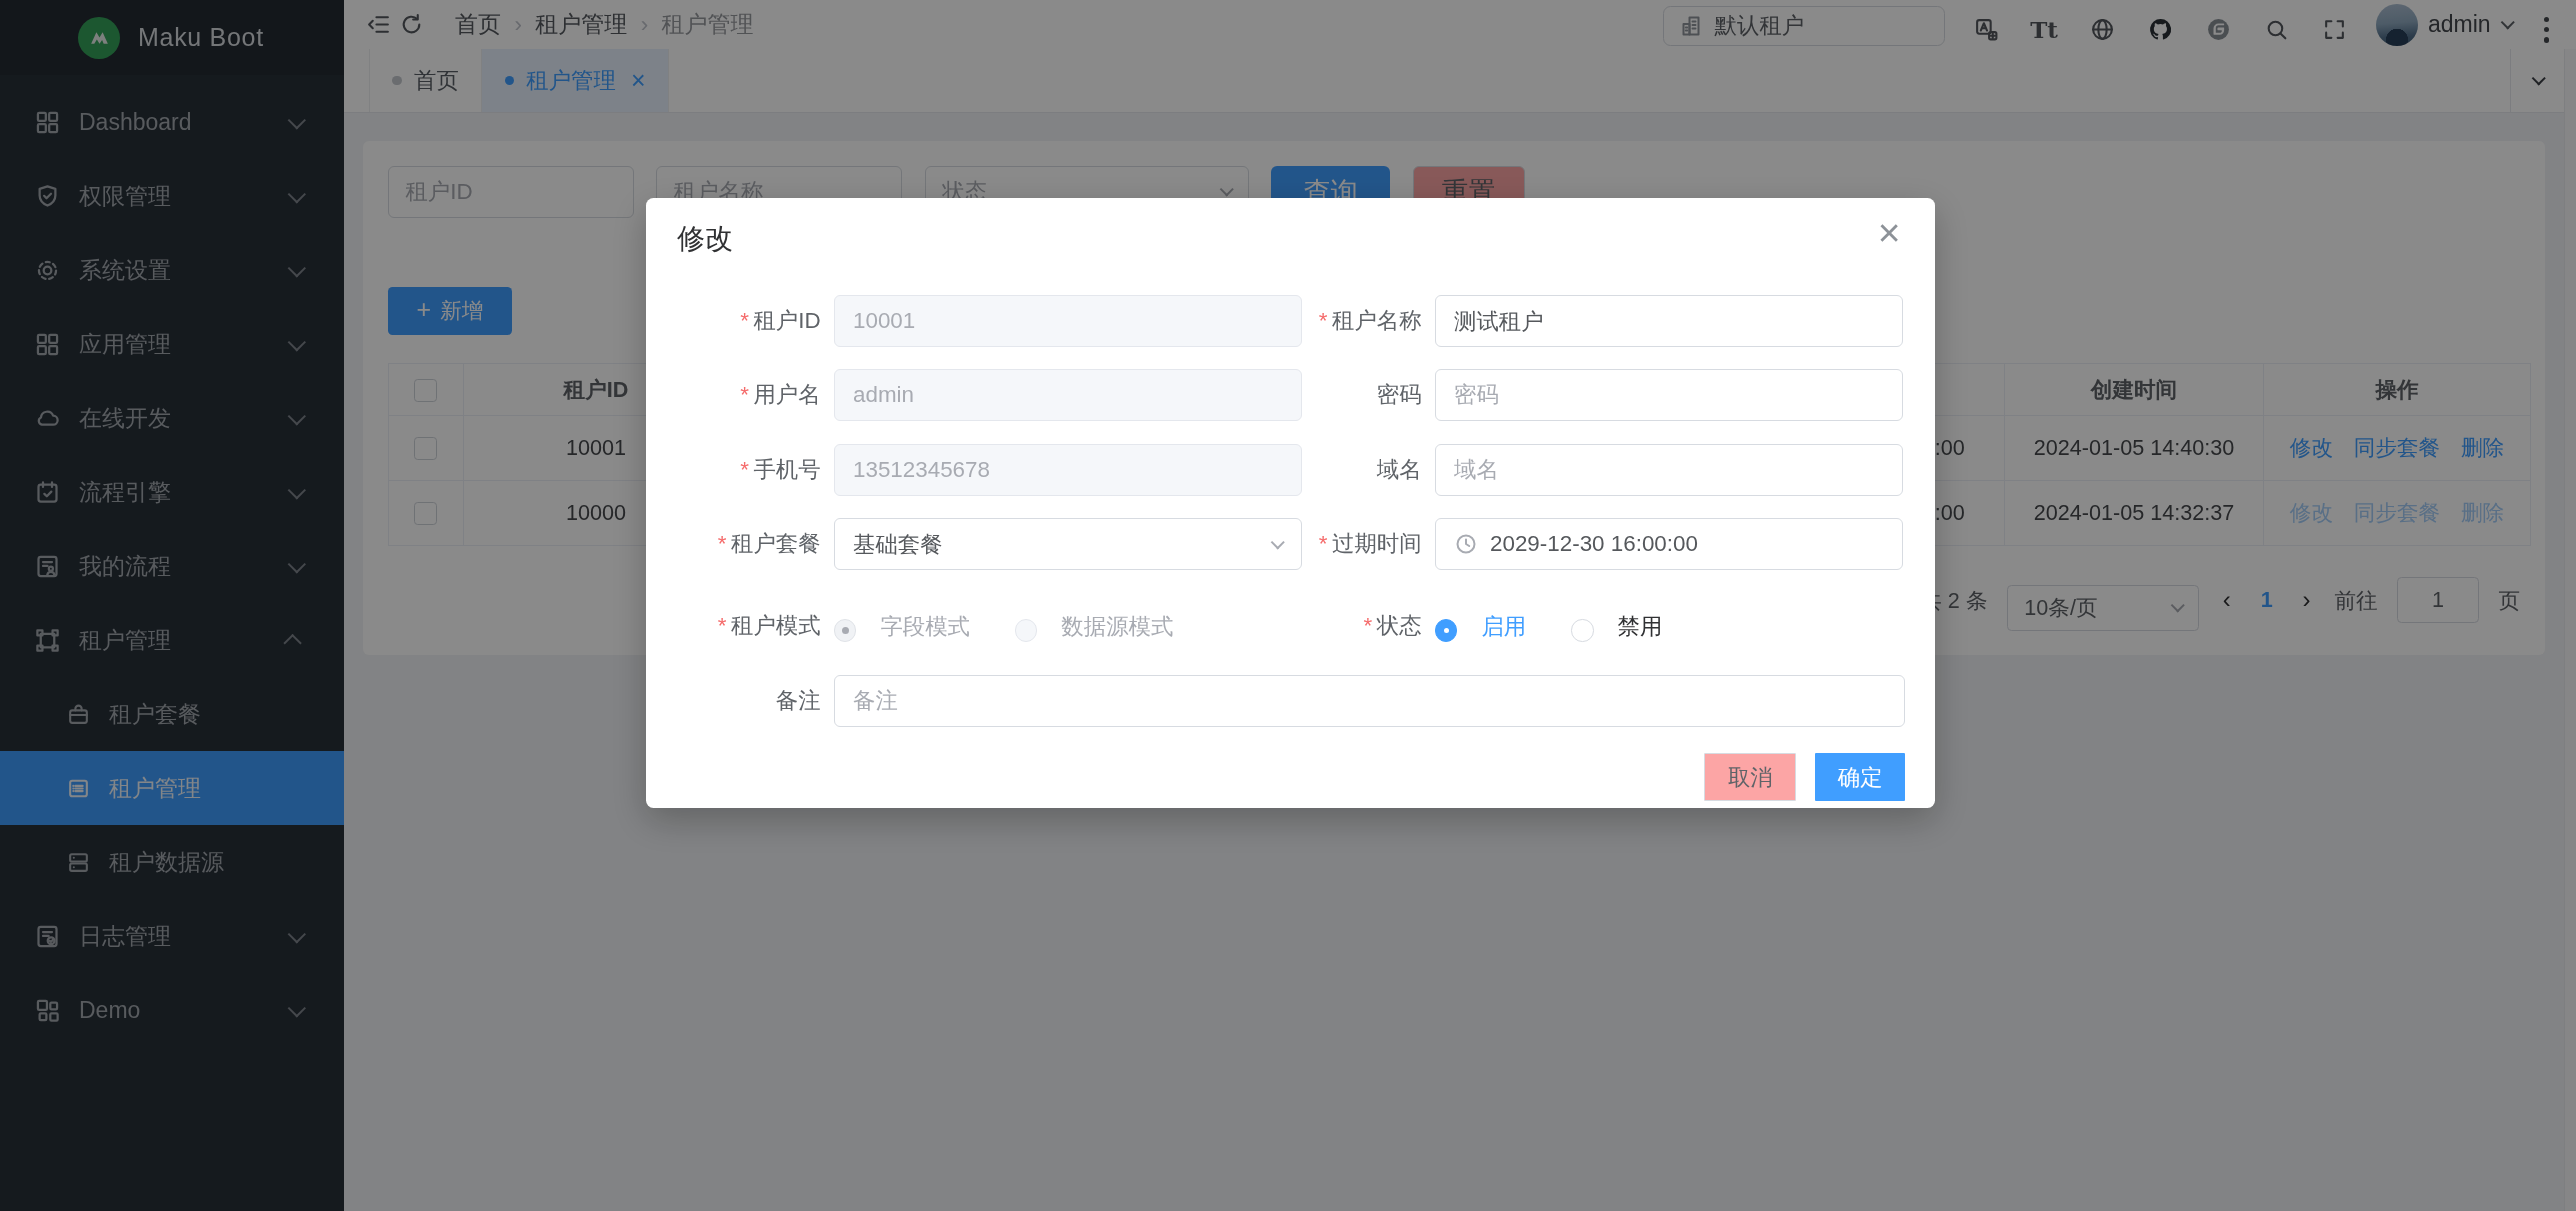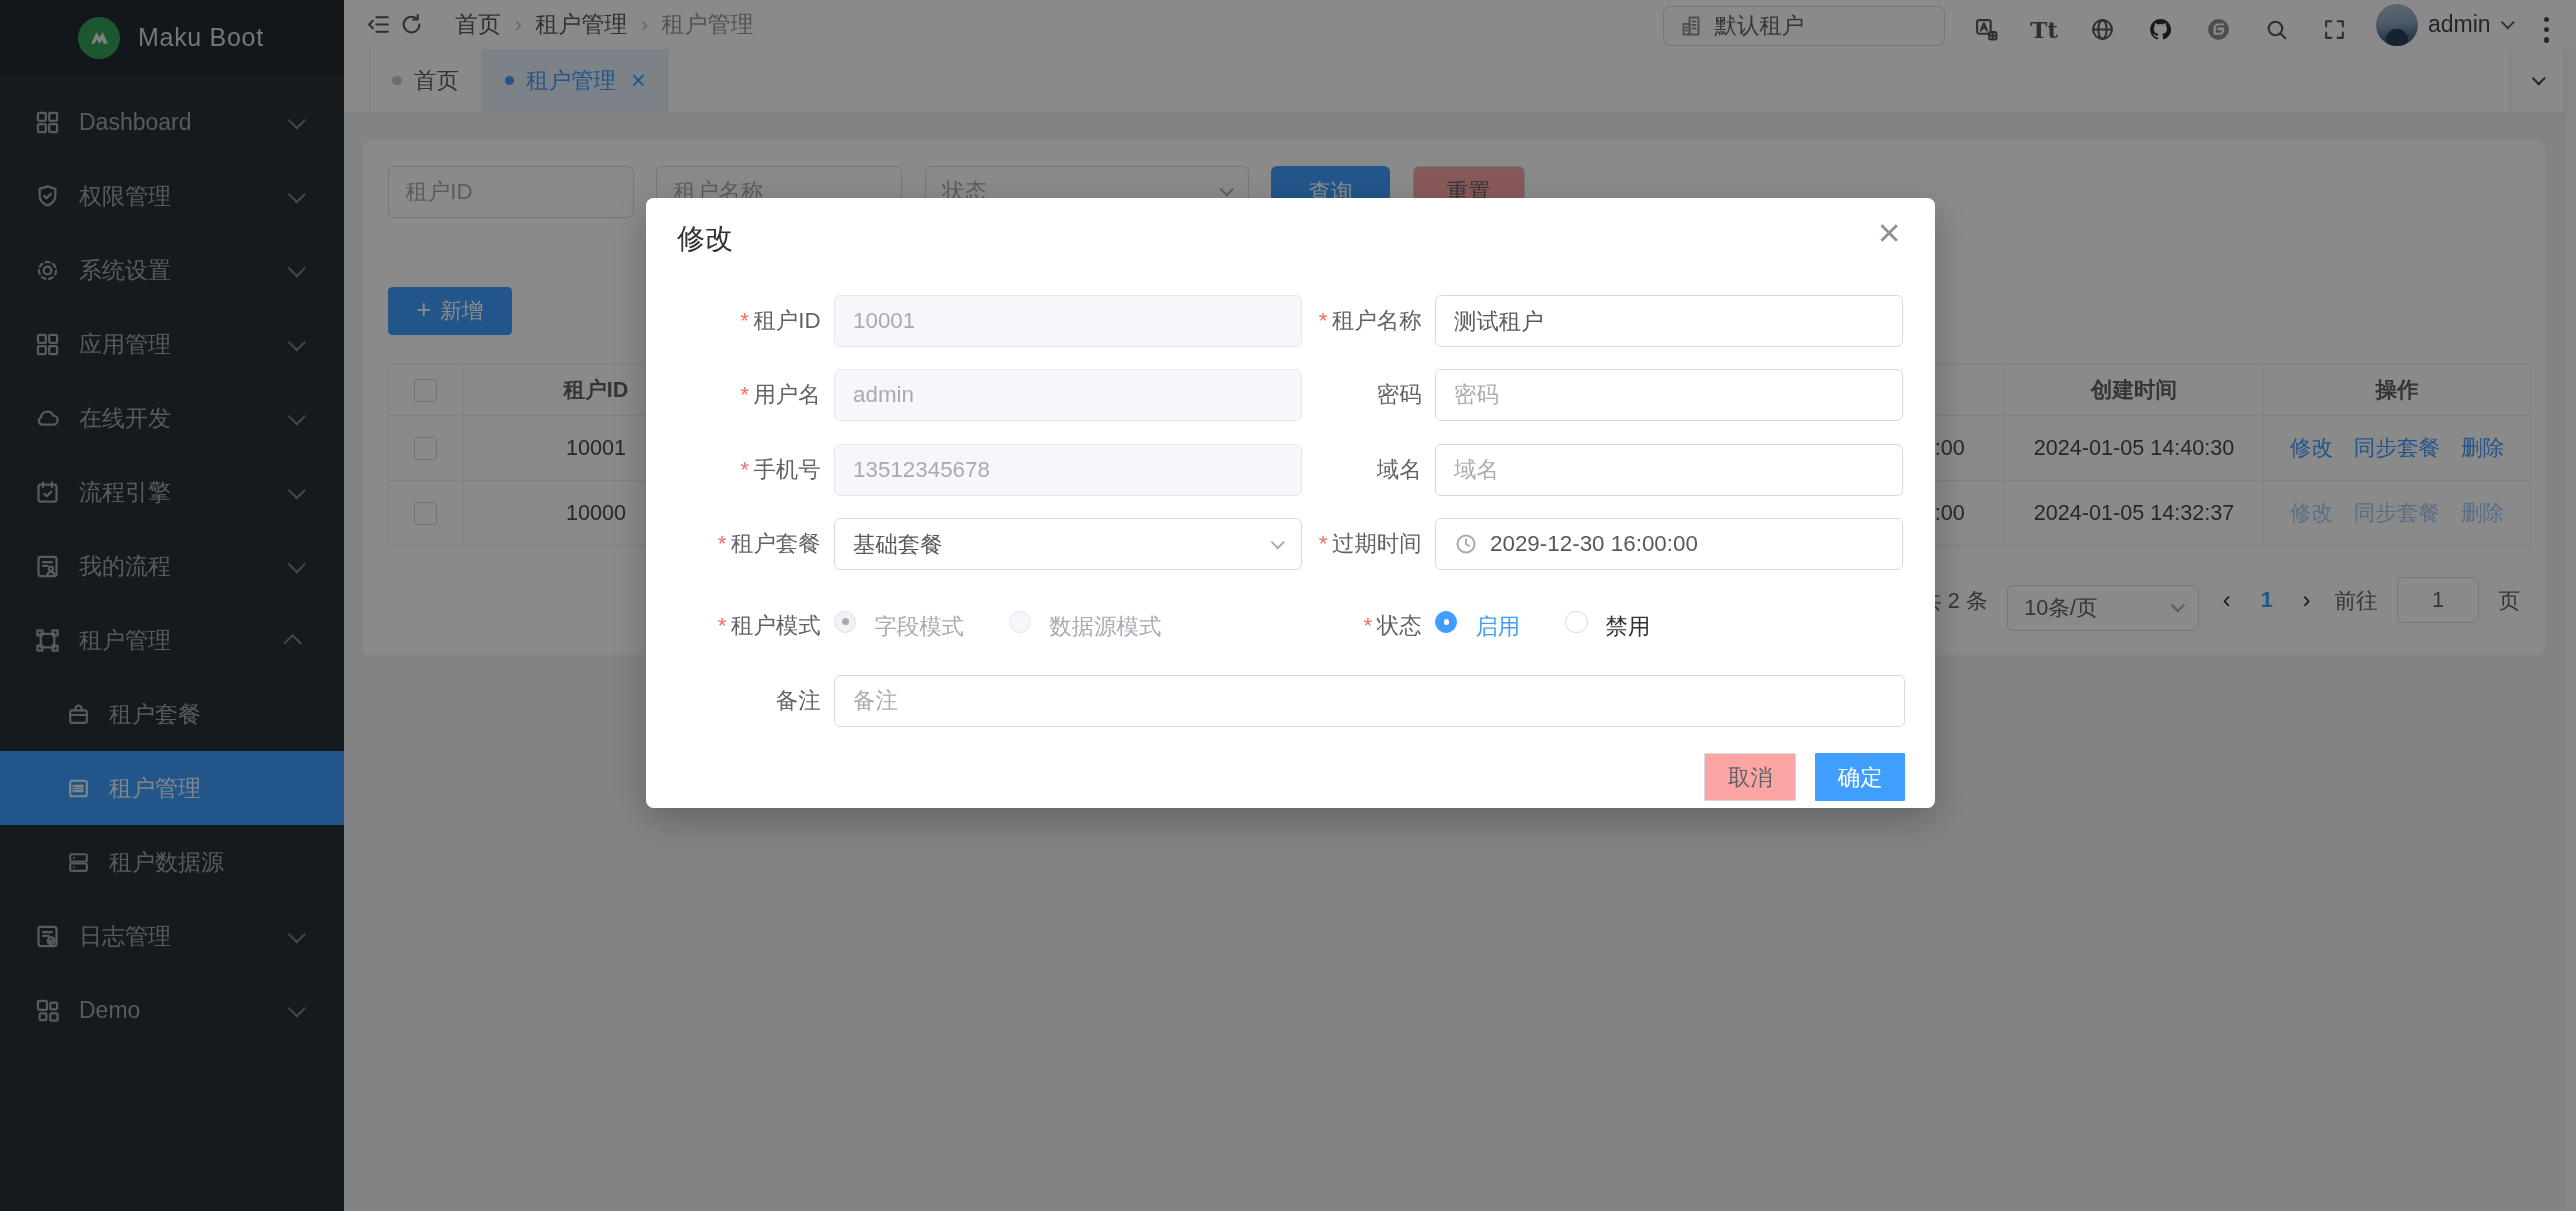--- a/index.html
+++ b/index.html
@@ -55,21 +55,21 @@
   .v-strip { position:absolute; right:0; top:49px; bottom:0; width:12px; background:#f7f8f9; border-left:0.7px solid #e9ebee; }
 
   
   .content { position:absolute; top:113px; left:0; right:12px; bottom:0; background:#f0f2f5; padding:28px 19.4px; }
   .card { background:#fff; border-radius:6px; padding:24.6px; min-height:500px; }
   .filter-row { display:flex; gap:22.4px; align-items:center; }
   .f-input { height:52px; border:1.5px solid #d7dbe1; border-radius:6px; font-size:22.4px; padding:0 16.4px; color:#46494d; font-family:inherit; background:#fff; }
   .f-input::placeholder { color:#a8abb2; }
   .sel-wrap { position:relative; display:flex; align-items:center; }
   .sel-wrap .sm-chev { position:absolute; right:18px; border-color:#a8abb2; }
-  .btn { height:52px; border:none; border-radius:6px; font-size:22px; font-family:inherit; cursor:pointer; display:inline-flex; align-items:center; justify-content:center; gap:9px; }
+  .btn { height:52px; border:none; border-radius:6px; font-size:27px; font-family:inherit; cursor:pointer; display:inline-flex; align-items:center; justify-content:center; gap:9px; }
   .btn-primary { background:#409eff; color:#fff; }
   .btn-plain { background:#fca5a5; border:1.5px solid #d7dbe1; color:#5f6368; }
   .btn-search { width:119px; }
   .btn-reset { width:112px; }
   .add-row { margin-top:69px; }
   .btn-add { width:124px; height:48px; font-size:21.6px; border-radius:4.5px; }
   .plus-glyph { font-size:25px; font-weight:400; line-height:1; margin-top:-2.2px; }
 
   table.grid { margin-top:28px; border-collapse:collapse; table-layout:fixed; width:2141px; }
   .grid th, .grid td { border:0.7px solid #ebeef5; text-align:center; font-size:21.6px; }
@@ -98,21 +98,21 @@
   .flabel.w1 { width:158px; } .flabel.w2 { width:133px; }
   .req::before { content:"*"; color:#f56c6c; margin-right:4.5px; font-size:22.4px; }
   .ctrl { width:468px; height:52px; border:1.5px solid #d7dbe1; border-radius:6px; font-size:22.4px; padding:0 18px; color:#55585c; font-family:inherit; background:#fff; }
   .ctrl::placeholder { color:#a8abb2; }
   .ctrl:disabled, .ctrl.disabled { background:#f5f7fa; border-color:#e4e7ed; color:#a8abb2; }
   .ctrl-box { width:468px; height:52px; border:1.5px solid #d7dbe1; border-radius:6px; display:flex; align-items:center; padding:0 18px; font-size:22.4px; color:#55585c; gap:12px; position:relative; cursor:pointer; }
   .ctrl-box .sm-chev { position:absolute; right:19.4px; border-color:#a8abb2; }
   .ctrl-box svg { width:24px; height:24px; color:#a8abb2; flex:0 0 auto; }
   .radio-line { display:flex; align-items:center; height:30px; margin:41px 0 34px; }
   .rgroup { display:flex; align-items:center; gap:45px; }
-  .radio { display:flex; align-items:flex-start; gap:18px; font-size:22.4px; color:#303133; cursor:pointer; }
+  .radio { display:flex; align-items:flex-end; gap:24px; font-size:22.4px; color:#303133; cursor:pointer; }
   .rdot { width:22.4px; height:22.4px; border-radius:50%; border:1.5px solid #d7dbe1; background:#fff; position:relative; flex:0 0 auto; }
   .radio.checked-disabled .rdot { background:#f0f2f5; border-color:#e0e3e8; }
   .radio.checked-disabled .rdot::after { content:""; position:absolute; inset:6.7px; border-radius:50%; background:#a8abb2; }
   .radio.disabled { color:#a8abb2; }
   .radio.disabled .rdot { background:#f5f7fa; border-color:#e4e7ed; }
   .radio.checked { color:#409eff; }
   .radio.checked .rdot { background:#409eff; border-color:#409eff; }
   .radio.checked .rdot::after { content:""; position:absolute; inset:7.5px; border-radius:50%; background:#fff; }
   .remark-ctrl { flex:1; }
   .dlg-footer { display:flex; justify-content:flex-end; gap:19.4px; margin-top:26px; }

